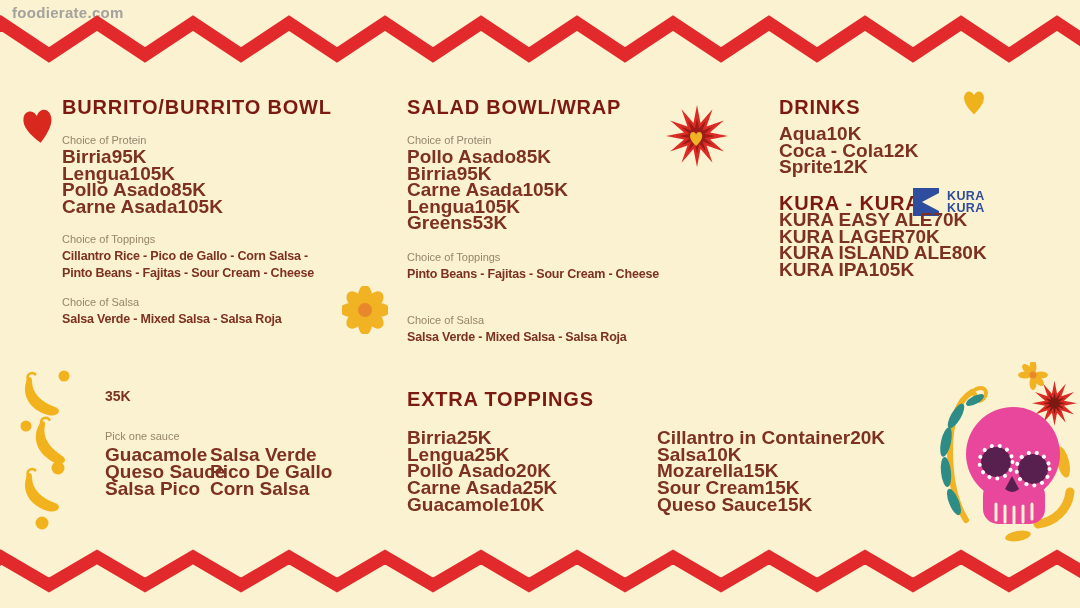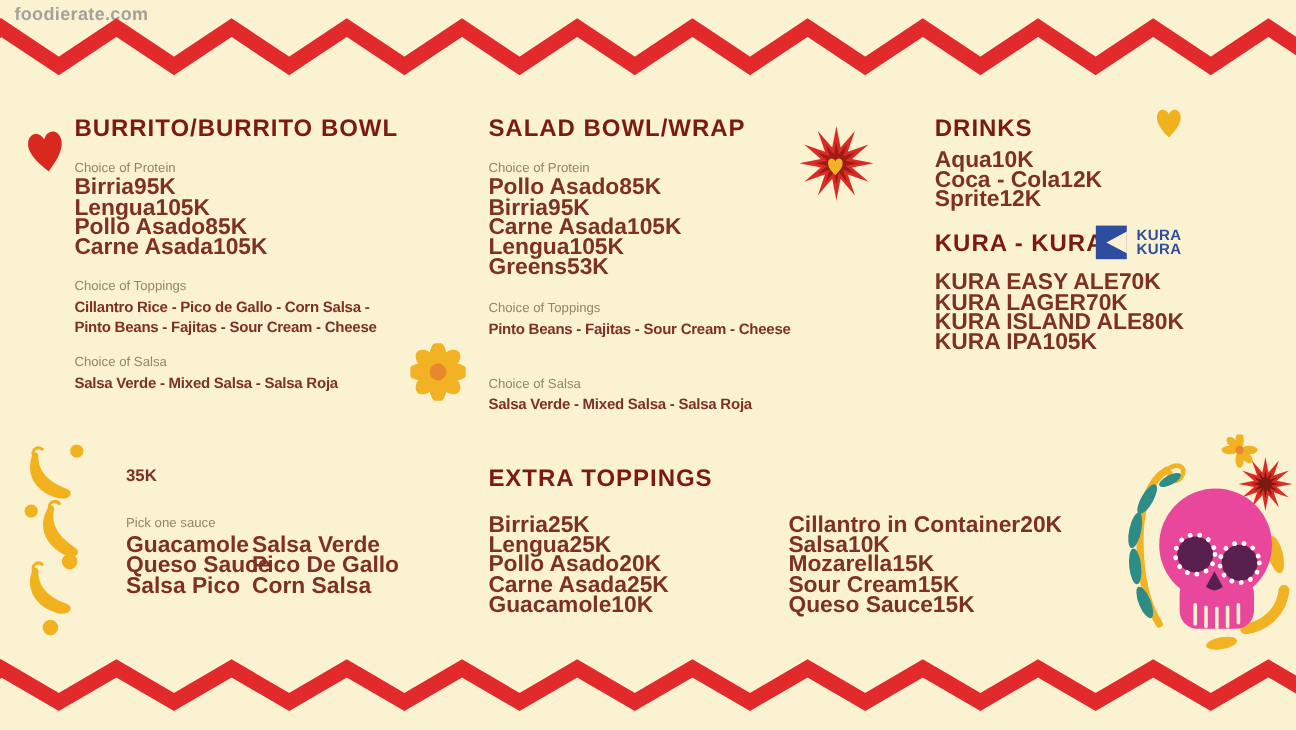--- a/index.html
+++ b/index.html
@@ -148,21 +148,21 @@
       <svg width="30" height="32" viewBox="0 0 30 32">
         <rect x="0" y="2" width="26" height="28" fill="#2F4D9E"></rect>
         <polygon points="26,7 9,16 26,25" fill="#FAF2D0"></polygon>
       </svg>
       <div>
         <div class="kura-logo-text">KURA</div>
         <div class="kura-logo-text">KURA</div>
       </div>
     </div>
 
-    <div class="abs" style="left:0;top:132px;width:258px">
+    <div class="abs" style="left:0;top:116px;width:258px">
       <div class="row">
           <span>KURA EASY ALE</span>
           <span class="price">70K</span>
         </div>
       <div class="row">
           <span>KURA LAGER</span>
           <span class="price">70K</span>
         </div>
       <div class="row">
           <span>KURA ISLAND ALE</span>

